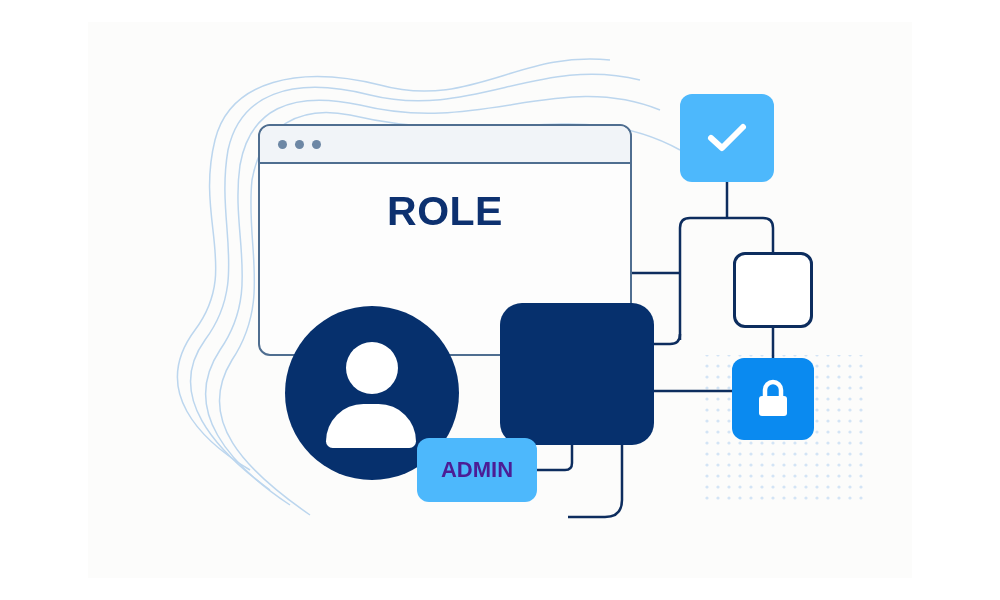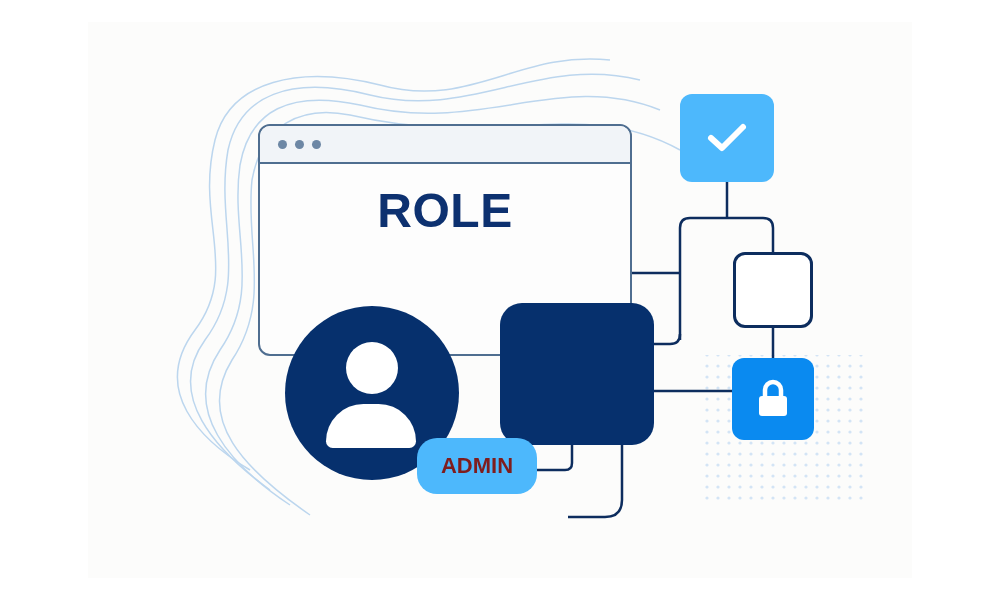--- a/index.html
+++ b/index.html
@@ -2,26 +2,26 @@
 <html><head>
 <meta charset="utf-8">
 <style>
   html,body{margin:0;padding:0;}
   body{width:1000px;height:600px;background:#ffffff;position:relative;overflow:hidden;font-family:"Liberation Sans",sans-serif;}
   .panel{position:absolute;left:88px;top:22px;width:824px;height:556px;background:#fcfcfb;}
   svg.art{position:absolute;left:0;top:0;}
   .browser{position:absolute;left:258px;top:124px;width:374px;height:232px;border:2px solid #4f6e90;border-radius:12px;background:#fdfdfd;box-sizing:border-box;overflow:hidden;}
   .browser .bar{height:36px;background:#f1f4f8;border-bottom:2px solid #4f6e90;display:flex;align-items:center;padding-left:18px;gap:8px;}
   .browser .dot{width:9px;height:9px;border-radius:50%;background:#6d87a5;}
-  .title{position:absolute;left:0;right:0;top:62px;text-align:center;color:#0d3170;font-weight:700;font-size:48px;line-height:46px;letter-spacing:0.5px;}
+  .title{position:absolute;left:0;right:0;top:62px;text-align:center;color:#0d3170;font-weight:700;font-size:41px;line-height:46px;letter-spacing:0.5px;}
   .avatar{position:absolute;left:285px;top:306px;width:174px;height:174px;border-radius:50%;background:#06306d;}
   .avatar .head{position:absolute;left:61px;top:36px;width:52px;height:52px;border-radius:50%;background:#fff;}
   .avatar .body{position:absolute;left:41px;top:98px;width:90px;height:44px;background:#fff;border-radius:45px 45px 8px 8px;}
   .darkbox{position:absolute;left:500px;top:303px;width:154px;height:142px;border-radius:22px;background:#06306d;}
-  .admin{position:absolute;left:417px;top:438px;width:120px;height:56px;border-radius:20px;background:#4db8fc;color:#7f1d1d;font-weight:700;font-size:22px;display:flex;align-items:center;justify-content:center;}
+  .admin{position:absolute;left:417px;top:438px;width:120px;height:64px;border-radius:12px;background:#4db8fc;color:#4c1d95;font-weight:700;font-size:22px;display:flex;align-items:center;justify-content:center;}
   .check{position:absolute;left:680px;top:94px;width:94px;height:88px;border-radius:12px;background:#4db8fc;display:flex;align-items:center;justify-content:center;}
   .outline{position:absolute;left:733px;top:252px;width:80px;height:76px;border:3px solid #0d2d5e;border-radius:12px;box-sizing:border-box;background:#fff;}
   .lock{position:absolute;left:732px;top:358px;width:82px;height:82px;border-radius:12px;background:#0a8af0;display:flex;align-items:center;justify-content:center;}
 </style>
 </head>
 <body>
 
 <div class="panel"></div>
 
 <svg class="art" width="1000" height="600">

